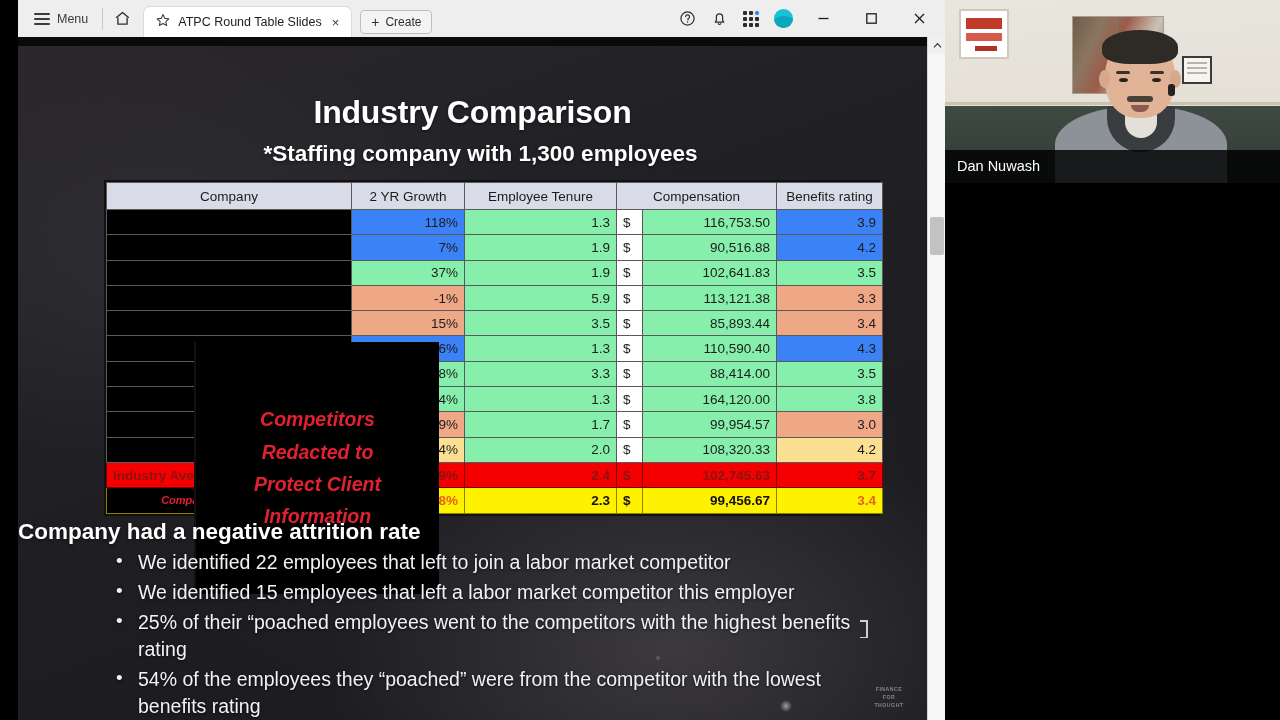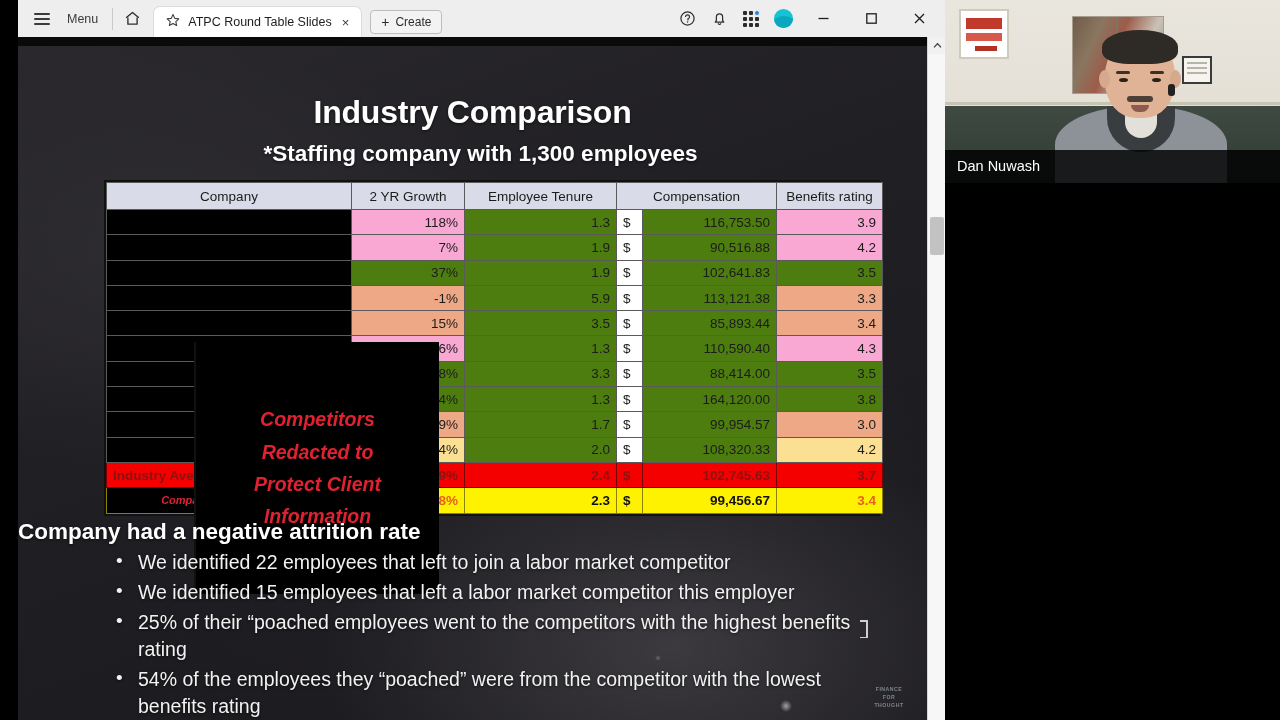--- a/index.html
+++ b/index.html
@@ -9,21 +9,21 @@
   .screen { position:relative; width:1280px; height:720px; background:#000; }
 
   
   .browser { position:absolute; left:0; top:0; width:945px; height:720px; background:#000; }
 
   .chrome-bar {
     position:absolute; left:18px; top:0; width:927px; height:37px;
     background:#eeeeee; display:flex; align-items:flex-end;
   }
   .chrome-left { display:flex; align-items:center; height:37px; padding-left:6px; }
-  .menu-btn { display:flex; align-items:center; gap:17px; padding:4px 10px; cursor:pointer; }
+  .menu-btn { display:flex; align-items:center; gap:7px; padding:4px 10px; cursor:pointer; }
   .hamburger { display:flex; flex-direction:column; gap:3px; }
   .hamburger i { display:block; width:16px; height:2px; background:#3b3b3b; border-radius:1px; }
   .menu-label { font-size:12.5px; color:#3b3b3b; }
   .vsep { width:1px; height:22px; background:#c9c9c9; margin:0 4px; }
   .home-btn { width:30px; height:30px; display:flex; align-items:center; justify-content:center; cursor:pointer; }
 
   .tabstrip { display:flex; align-items:flex-end; height:37px; margin-left:6px; }
   .tab {
     display:flex; align-items:center; gap:8px;
     height:31px; padding:0 10px 0 12px;
@@ -92,22 +92,22 @@
   col.c-growth  { width:113px; }
   col.c-tenure  { width:152px; }
   col.c-dollar  { width:26px; }
   col.c-comp    { width:134px; }
   col.c-benefit { width:106px; }
 
   td.num { text-align:right; }
   td.dollar { text-align:left; padding:0 0 0 5px; background:#fff; }
   td.blank-black { background:#000; border-left:1px solid #5a5a5a; border-right:1px solid #5a5a5a; }
 
-  .bg-white  { background:#4d7c0f; }
-  .bg-yellow { background:#f9a8d4; }
+  .bg-white  { background:#86efac; }
+  .bg-yellow { background:#3b82f6; }
   .bg-yellow2{ background:#fbdf92; }
   .bg-salmon { background:#eea885; }
 
   
   .redacted {
     position:absolute; left:88px; top:160px; width:245px; height:252px;
     background:#000; color:#e02130; display:flex; flex-direction:column;
     align-items:center; justify-content:center; gap:12px;
     font-style:italic; font-weight:bold; font-size:19.5px; line-height:1.05;
     border-left:2px solid #111; pointer-events:none;

